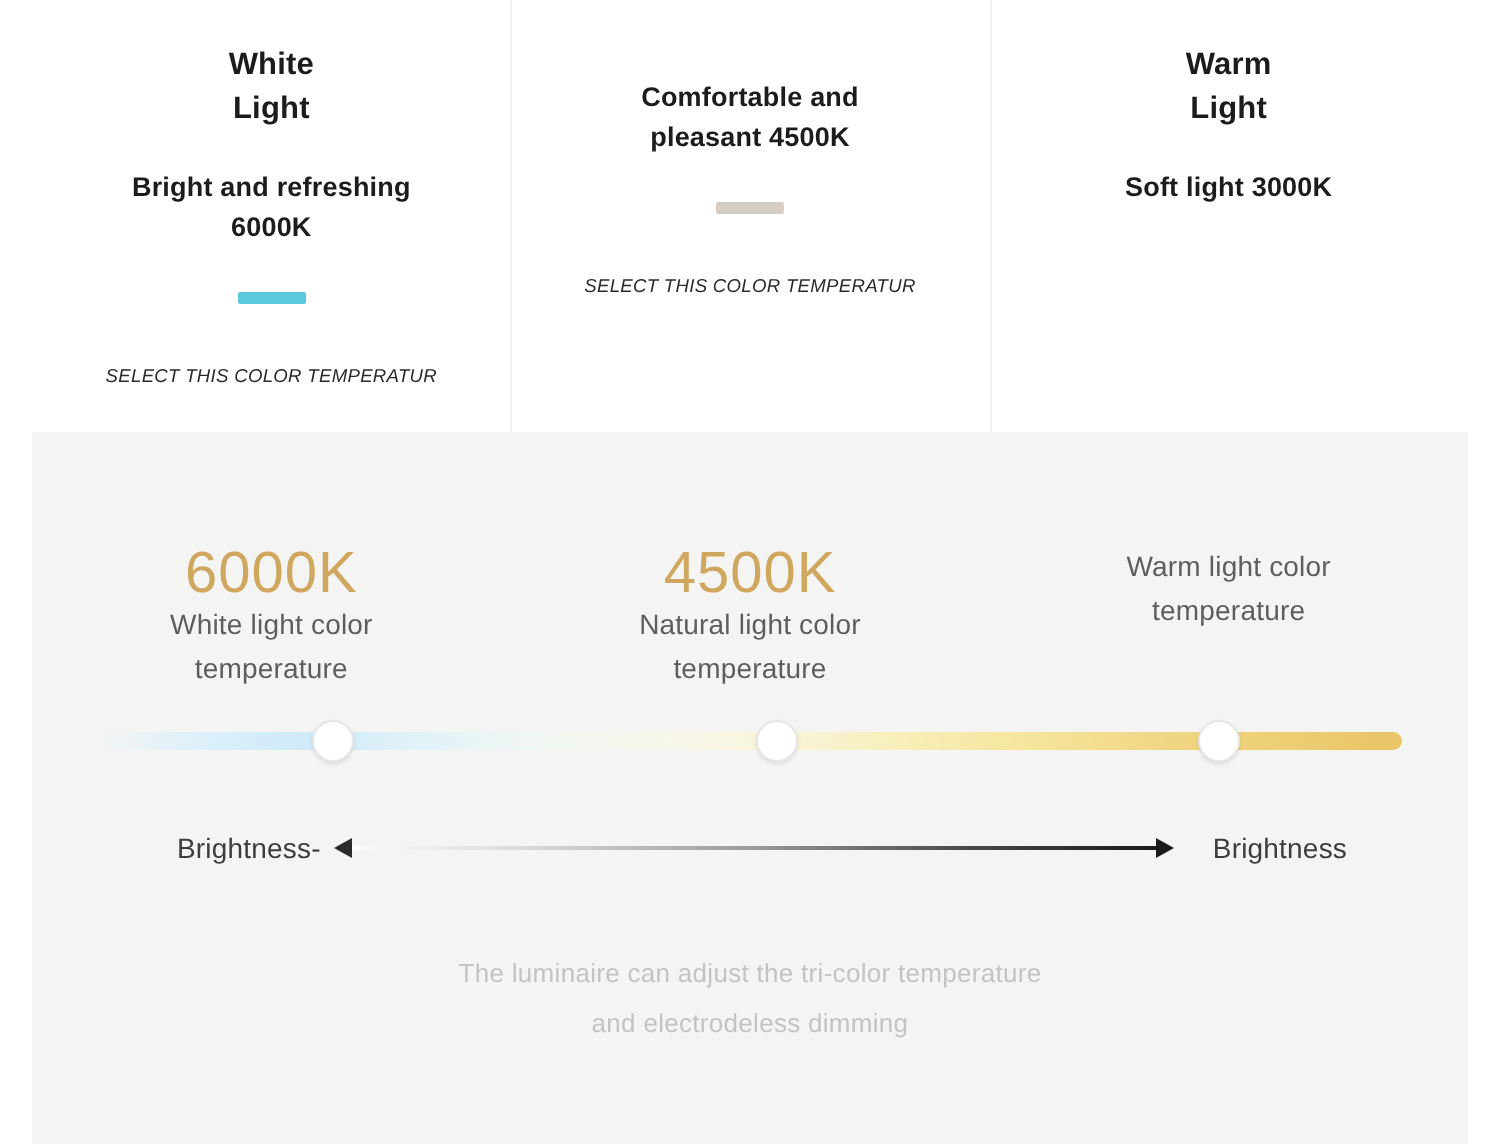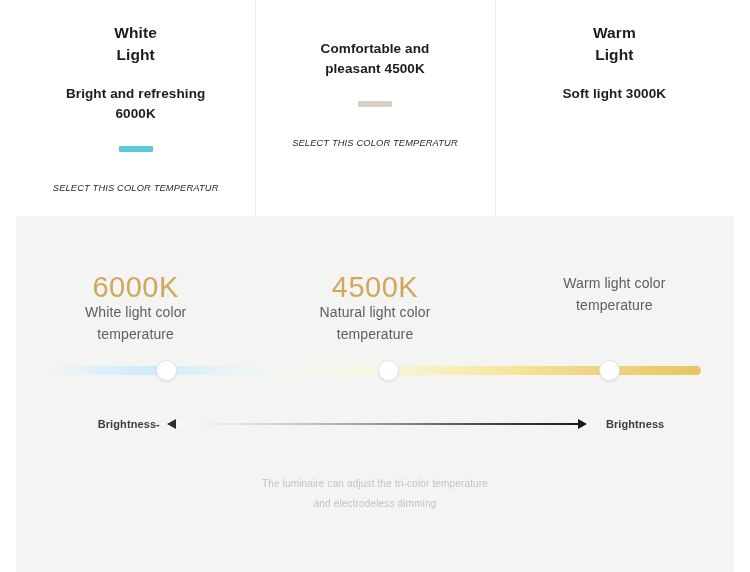--- a/index.html
+++ b/index.html
@@ -172,23 +172,23 @@
     left: 33px;
     top: 196px;
     width: 652px;
     height: 24px;
     display: flex;
     align-items: center;
     justify-content: center;
   }
 
   .brightness-label {
-    font-size: 11px;
+    font-size: 14px;
     color: #3d3d3d;
-    font-weight: bold;
+    font-weight: normal;
     letter-spacing: .1px;
     white-space: nowrap;
     padding-left: 12px;
   }
 
   .brightness-bar {
     position: relative;
     width: 420px;
     height: 14px;
     margin: 0 7px;
@@ -224,21 +224,21 @@
     border-bottom: 5.5px solid transparent;
     border-left: 9px solid #1a1a1a;
   }
 
   .footnote {
     position: absolute;
     left: 0;
     top: 258px;
     width: 100%;
     text-align: center;
-    font-size: 10px;
+    font-size: 13px;
     color: #c3c3c3;
     line-height: 1.95;
     letter-spacing: .15px;
   }
 </style>
 </head>
 <body>
 
 <div class="page">
 

